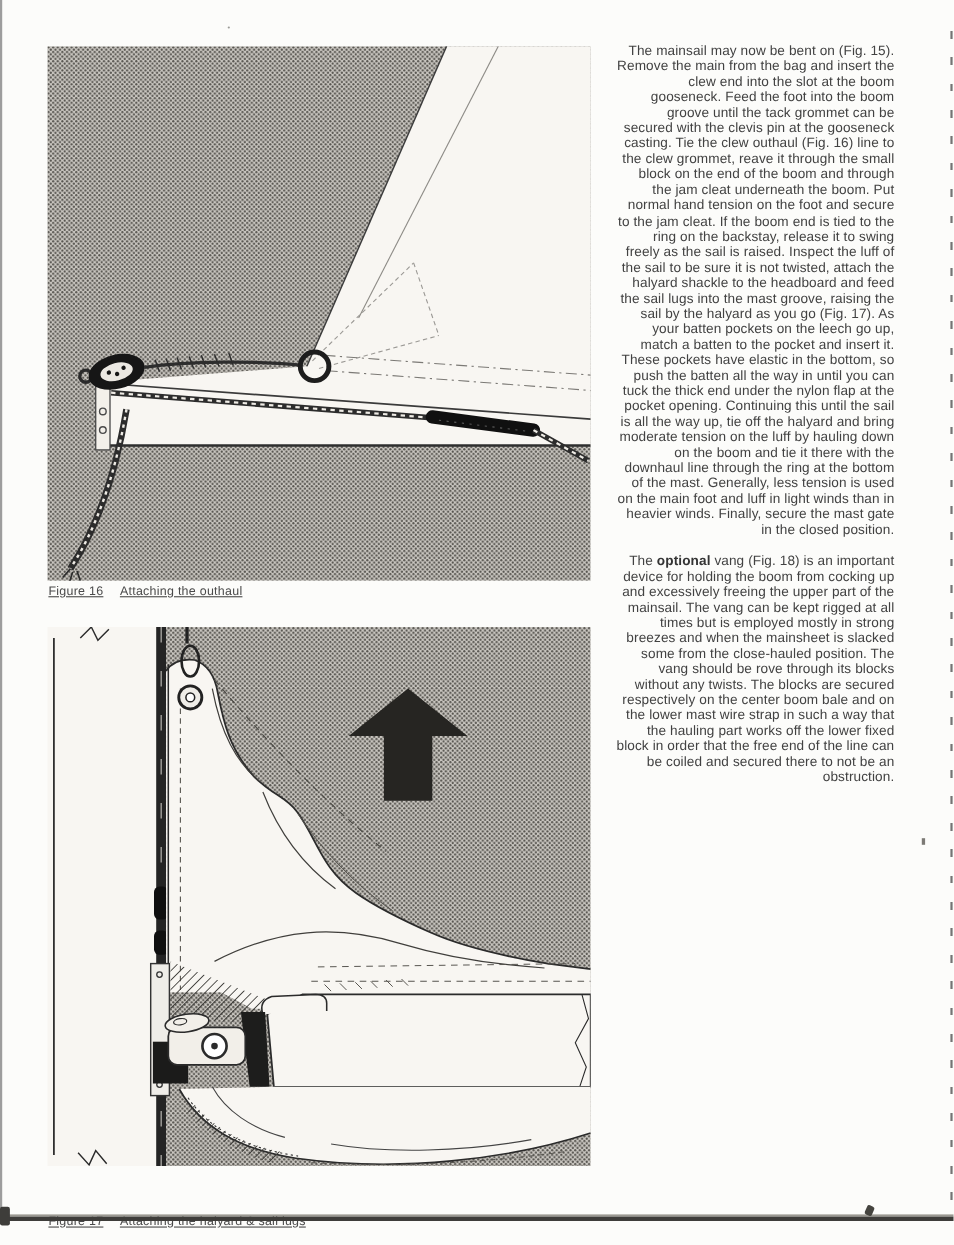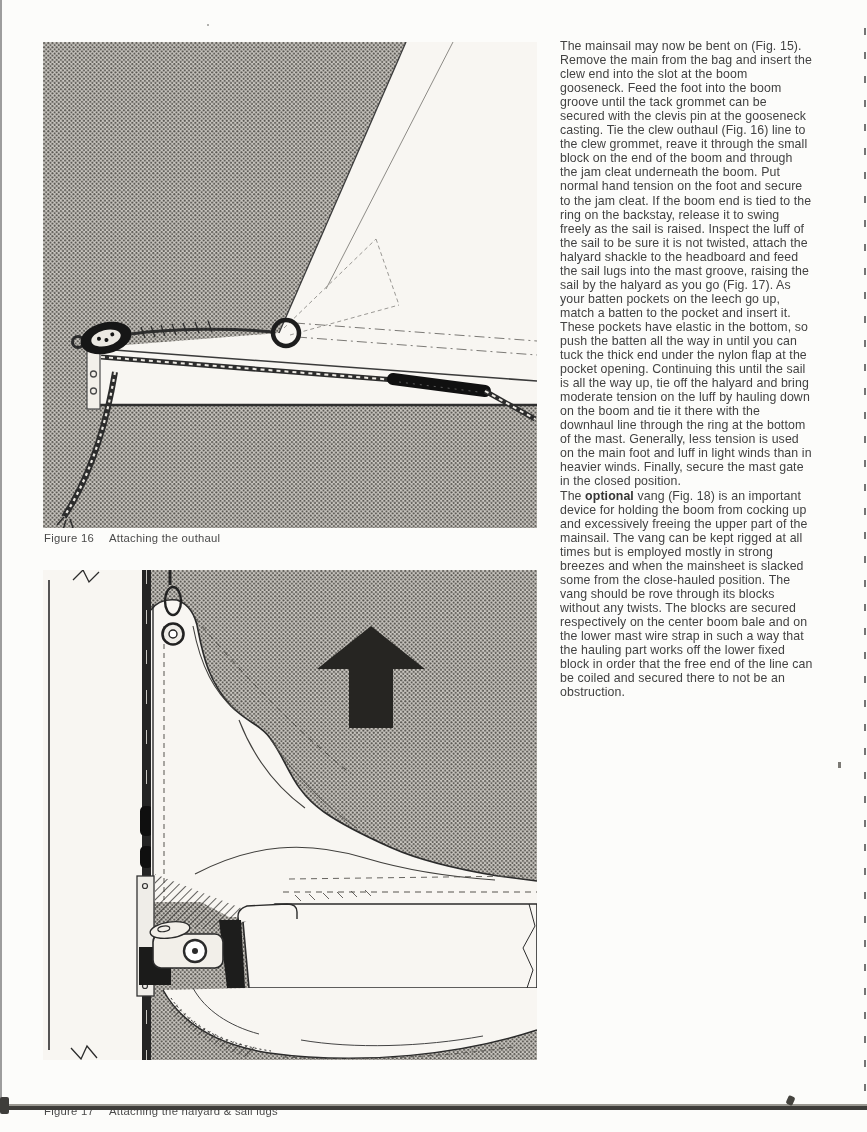--- a/index.html
+++ b/index.html
@@ -1,26 +1,26 @@
 <!DOCTYPE html>
 <html><head>
 <meta charset="utf-8">
 <style>
   * { box-sizing: border-box; margin: 0; padding: 0; }
   html,body { width: 867px; height: 1132px; }
   body { background: #ffffff; font-family: "Liberation Sans", sans-serif; }
   .page { position: relative; width: 867px; height: 1132px; background: #fcfcfa; overflow: hidden; }
   .figure { position: absolute; }
   .figure svg { display: block; }
-  .caption { position: absolute; font-size: 11.3px; color: #4a4a4a; letter-spacing: .25px; white-space: nowrap; }
+  .caption { position: absolute; font-size: 11.3px; color: #4a4a4a; letter-spacing: .25px; white-space: nowrap; text-decoration: underline; }
   .cap-text { margin-left: 15px; }
   .body-col { position: absolute; left: 560px; top: 39px; width: 253px; color: #424242;
-              font-size: 12.35px; line-height: 14.05px; letter-spacing: .1px; text-align: left; }
+              font-size: 12.35px; line-height: 14.05px; letter-spacing: .1px; text-align: right; }
   .body-col p { margin: 0; }
-  .body-col p + p { }
+  .body-col p + p { margin-top: 14px; }
   .body-col strong { font-weight: bold; color: #343434; }
   .edge-left { position: absolute; left: 0; top: 0; width: 2px; height: 1110px; background: rgba(125,125,125,.75); }
   .edge-right { position: absolute; left: 864px; top: 28px; width: 2px; height: 1078px;
                 background: repeating-linear-gradient(180deg, #747474 0 7px, transparent 7px 24px); }
   .bottom-line { position: absolute; left: 0; top: 1106px; width: 867px; height: 4px; background: #3e3d3a; }
   .bottom-line-soft { position: absolute; left: 0; top: 1104px; width: 867px; height: 2px; background: #9a9891; }
   .bottom-blob { position: absolute; left: 0; top: 1097px; width: 9px; height: 17px; background: #3e3d3a; border-radius: 2px; }
   .speck-a { position: absolute; left: 787px; top: 1096px; width: 7px; height: 9px; background: #45443f;
              transform: rotate(24deg); border-radius: 2px; }
   .speck-b { position: absolute; left: 838px; top: 762px; width: 3px; height: 6px; background: #7c7a75; }

